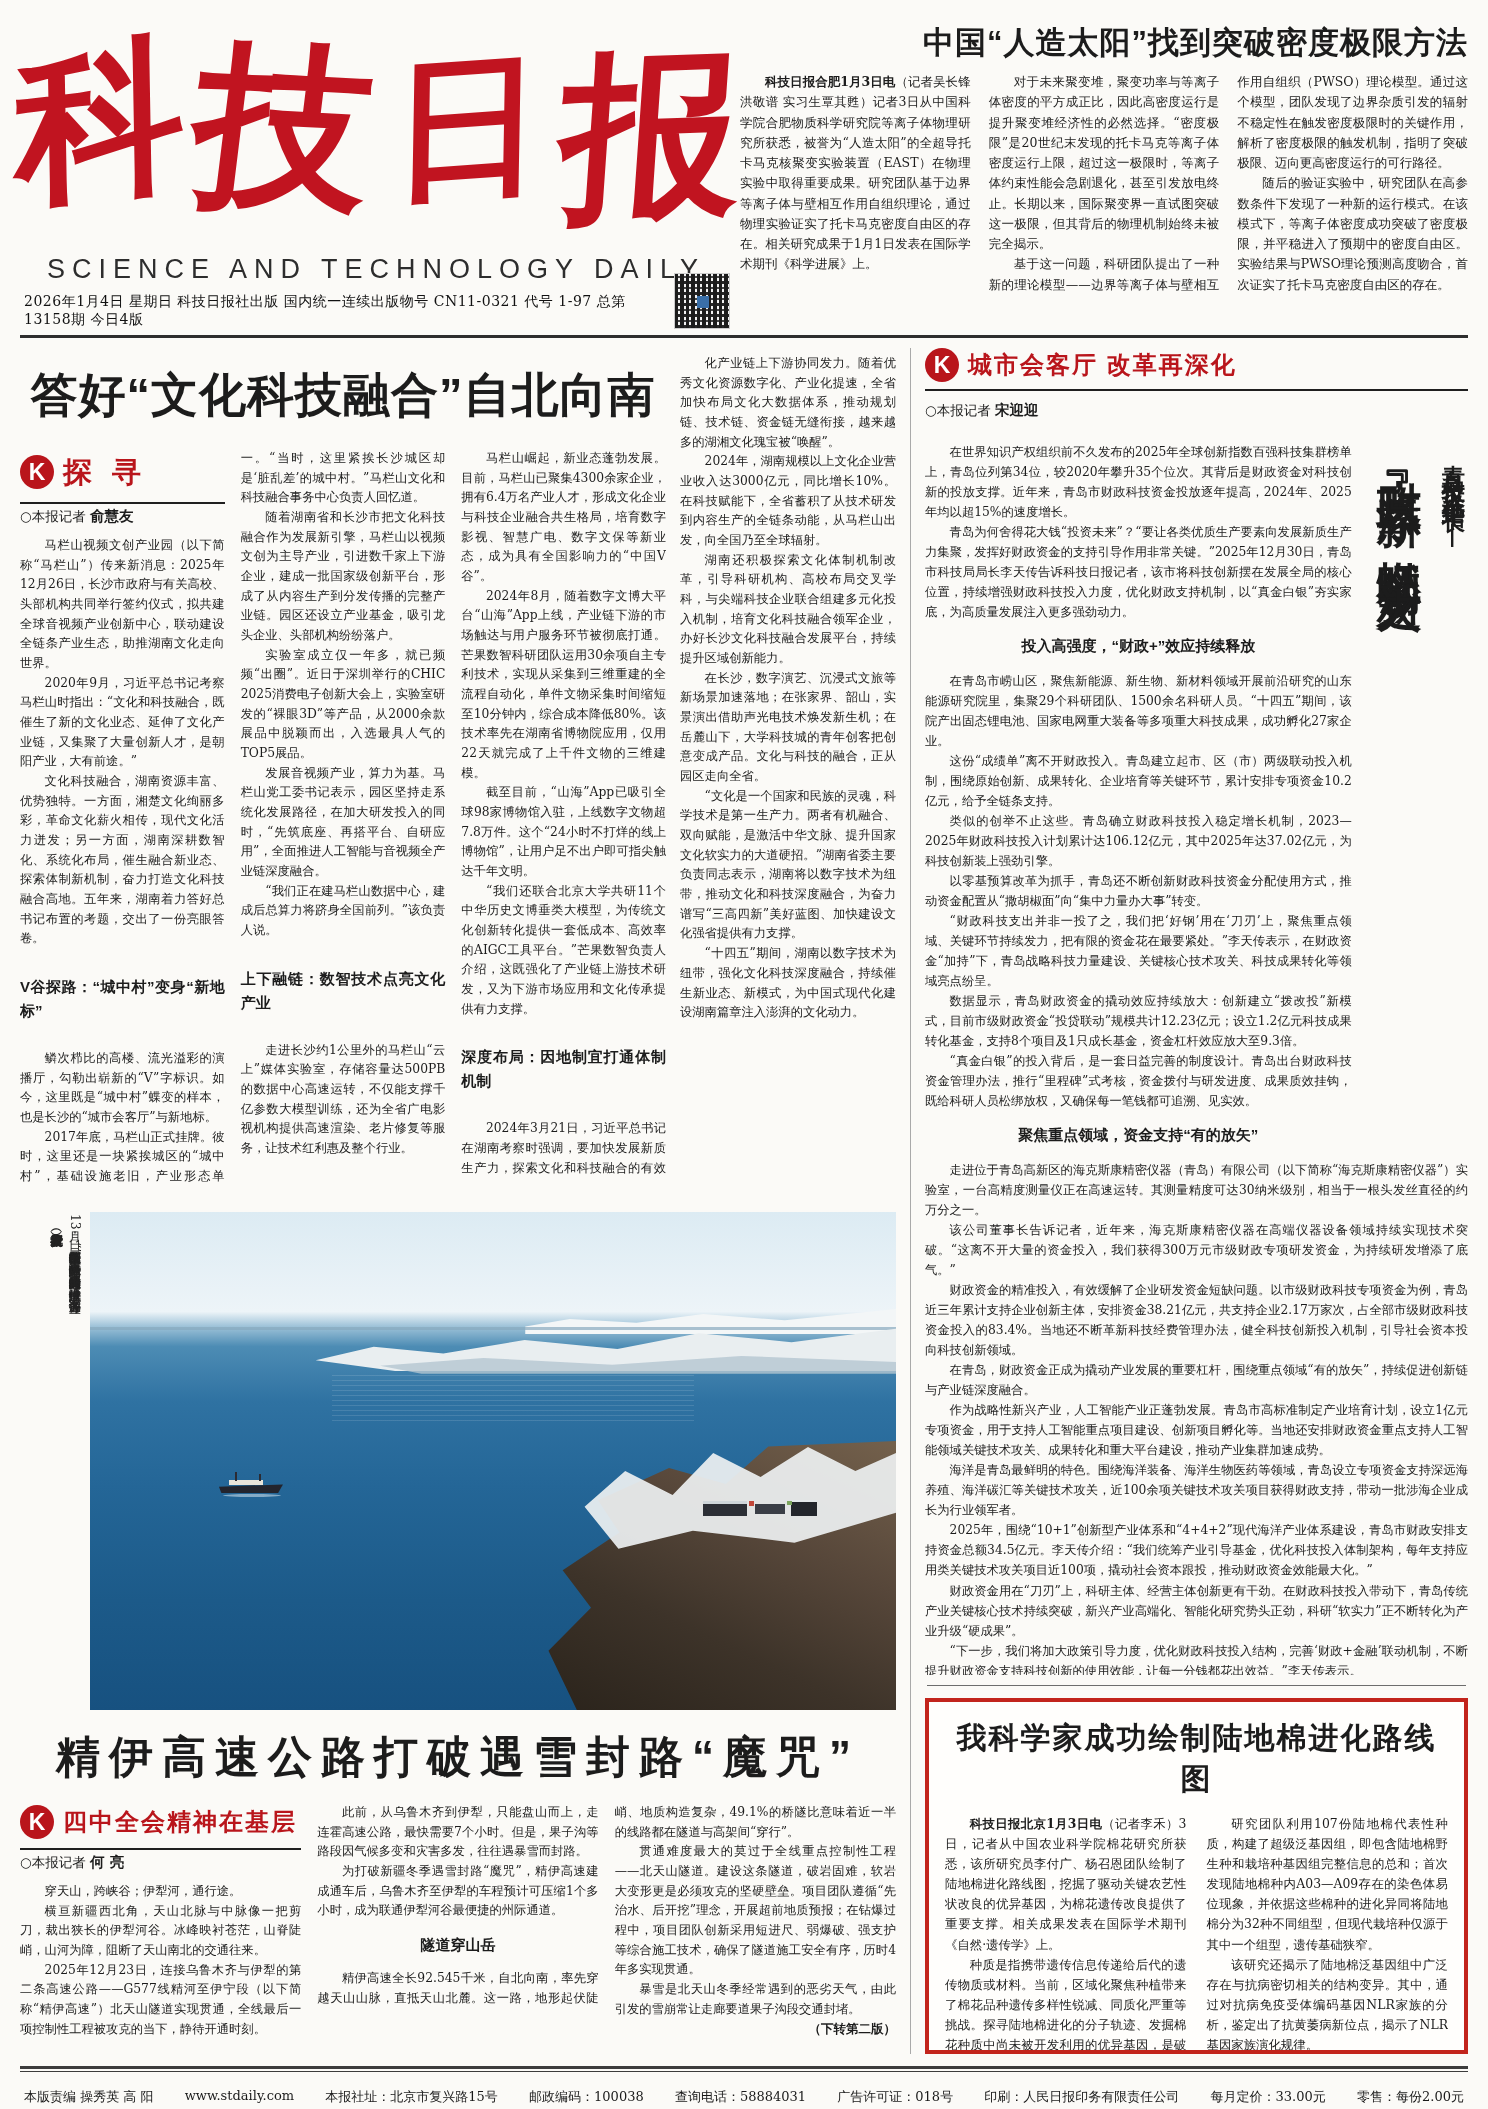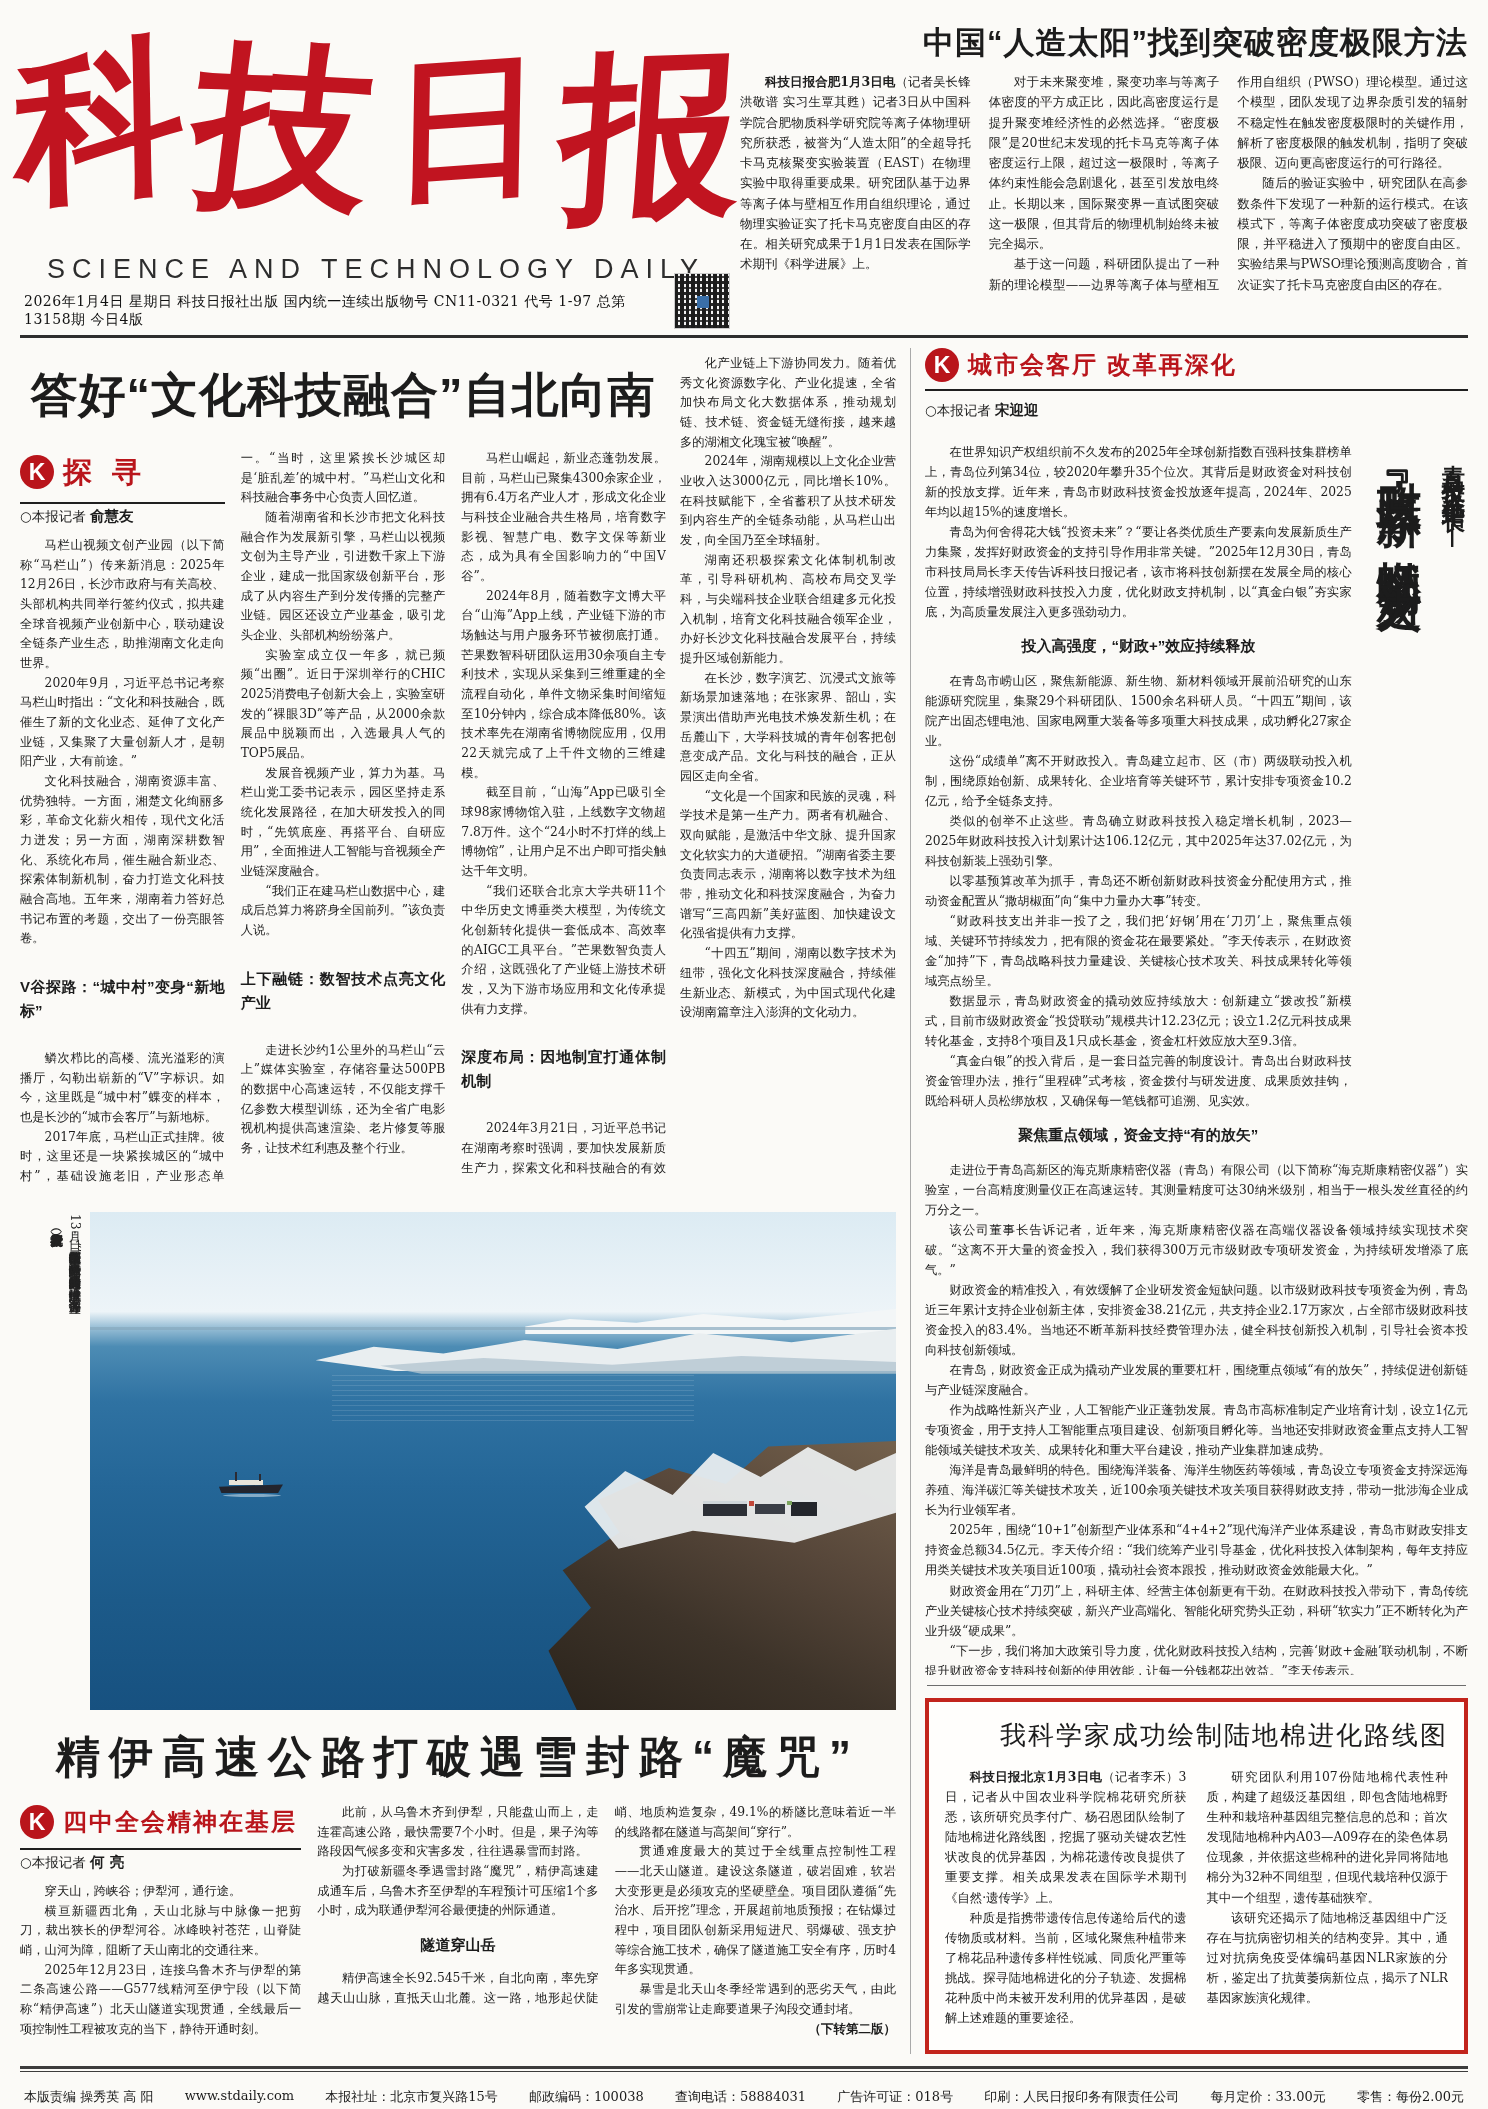--- a/index.html
+++ b/index.html
@@ -101,21 +101,21 @@
   .qd-article { flex: 1; overflow: hidden; display: flex; flex-direction: column; }
   .qd-body { flex: 1; overflow: hidden; font-size: 12.3px; line-height: 1.63; text-align: justify; margin-top: 2px; }
   .qd-vert { float: right; writing-mode: vertical-rl; height: 688px; margin: 4px 0 14px 18px; padding-left: 4px; }
   .qd-vert-kicker { font-size: 23px; letter-spacing: 5px; font-weight: 600; font-family: "Liberation Sans", sans-serif; margin-block-end: 14px; line-height: 1.3; }
   .qd-vert-head { font-family: "Liberation Sans", sans-serif; font-size: 45px; font-weight: 900; letter-spacing: 5px; line-height: 1.12; }
 
   .end-rule { border-top: 1px solid #6d6d6d; margin: 10px 2px 12px; }
 
   
   .cotton { border: 4px solid #c2241c; background: #fffefc; padding: 12px 16px 10px; height: 356px; overflow: hidden; flex-shrink: 0; }
-  .cotton-headline { font-family: "Liberation Sans", sans-serif; font-size: 26px; font-weight: 400; text-align: right; letter-spacing: 2px; margin: 4px 0 14px; }
+  .cotton-headline { font-family: "Liberation Sans", sans-serif; font-size: 30px; font-weight: 700; text-align: center; letter-spacing: 2px; margin: 4px 0 14px; }
   .cotton-body { columns: 2; column-gap: 20px; font-size: 12.4px; line-height: 1.62; text-align: justify; height: 272px; overflow: hidden; }
 
   
   .footer-rules { margin-top: 12px; border-top: 3px solid #3c3c3c; }
   .footer-rules::after { content: ""; display: block; border-top: 1px solid #3c3c3c; margin-top: 2px; }
   .footer { display: flex; justify-content: space-between; align-items: flex-start; padding: 16px 4px 0; font-size: 13px; color: #1a1a1a; white-space: nowrap; }
 </style>
 </head>
 <body>
 

